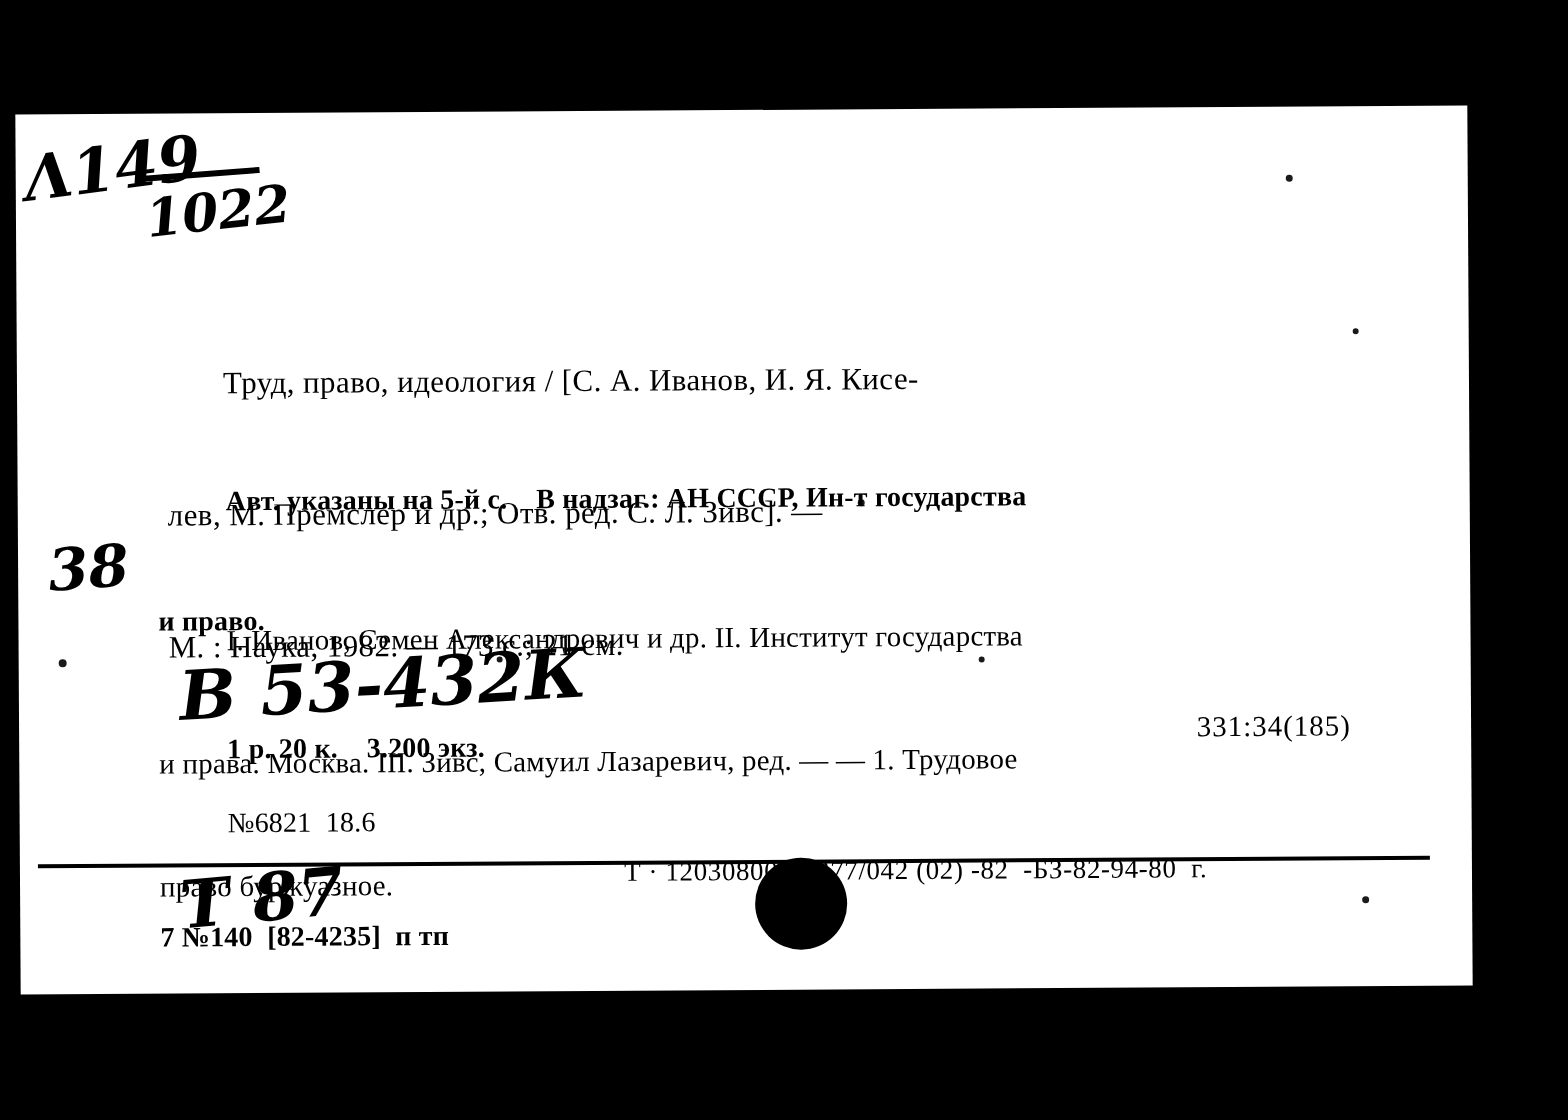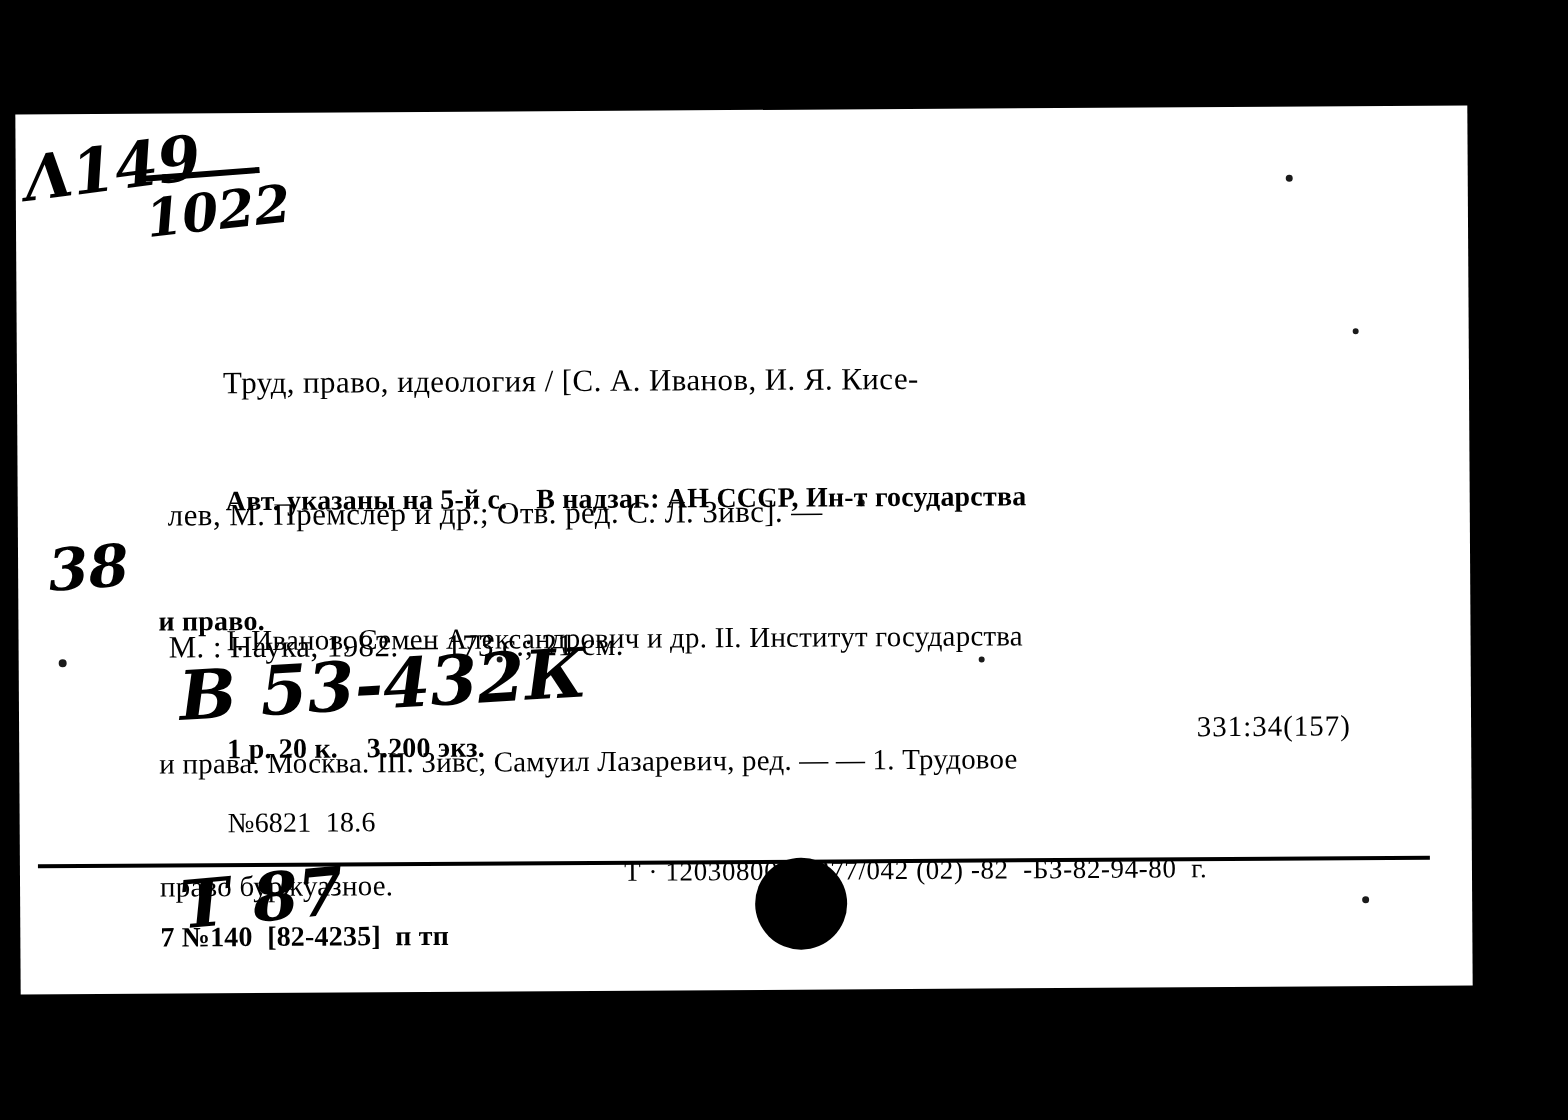--- a/index.html
+++ b/index.html
@@ -144,21 +144,21 @@
 
     <div class="printed b4" style="left:150px; top:425px; width:1260px;">
       <div style="text-indent:58px;"><span>I. Иванов, Семен Александрович и др. II. Институт государства</span></div>
       <div style="margin-left:-10px;"><span>и права. Москва. III. Зивс, Самуил Лазаревич, ред. — — 1. Трудовое</span></div>
       <div style="margin-left:-10px;"><span>право буржуазное.</span></div>
     </div>
 
     <div class="hand" style="position:absolute; left:160px; top:538px; font-size:68px; transform: rotate(-3deg);">В 53-432К</div>
 
     <div class="printed udc" style="left:1128px; top:570px;">
-      <span>331:34(157)</span>
+      <span>331:34(185)</span>
     </div>
 
     <div class="printed b5" style="left:150px; top:615px; width:700px;">
       <div style="text-indent:58px;"><span>№6821  18.6</span></div>
       <div style="margin-left:-10px; font-weight:700;"><span>7 №140  [82-4235]  п тп</span></div>
       <div style="text-indent:58px;"><span>ВКП 24.02.82 Т78</span></div>
     </div>
 
     <div class="printed footline" style="left:560px; top:715px;">
       <span>Т · 1203080000-377/042 (02) -82  -БЗ-82-94-80  г.</span>

